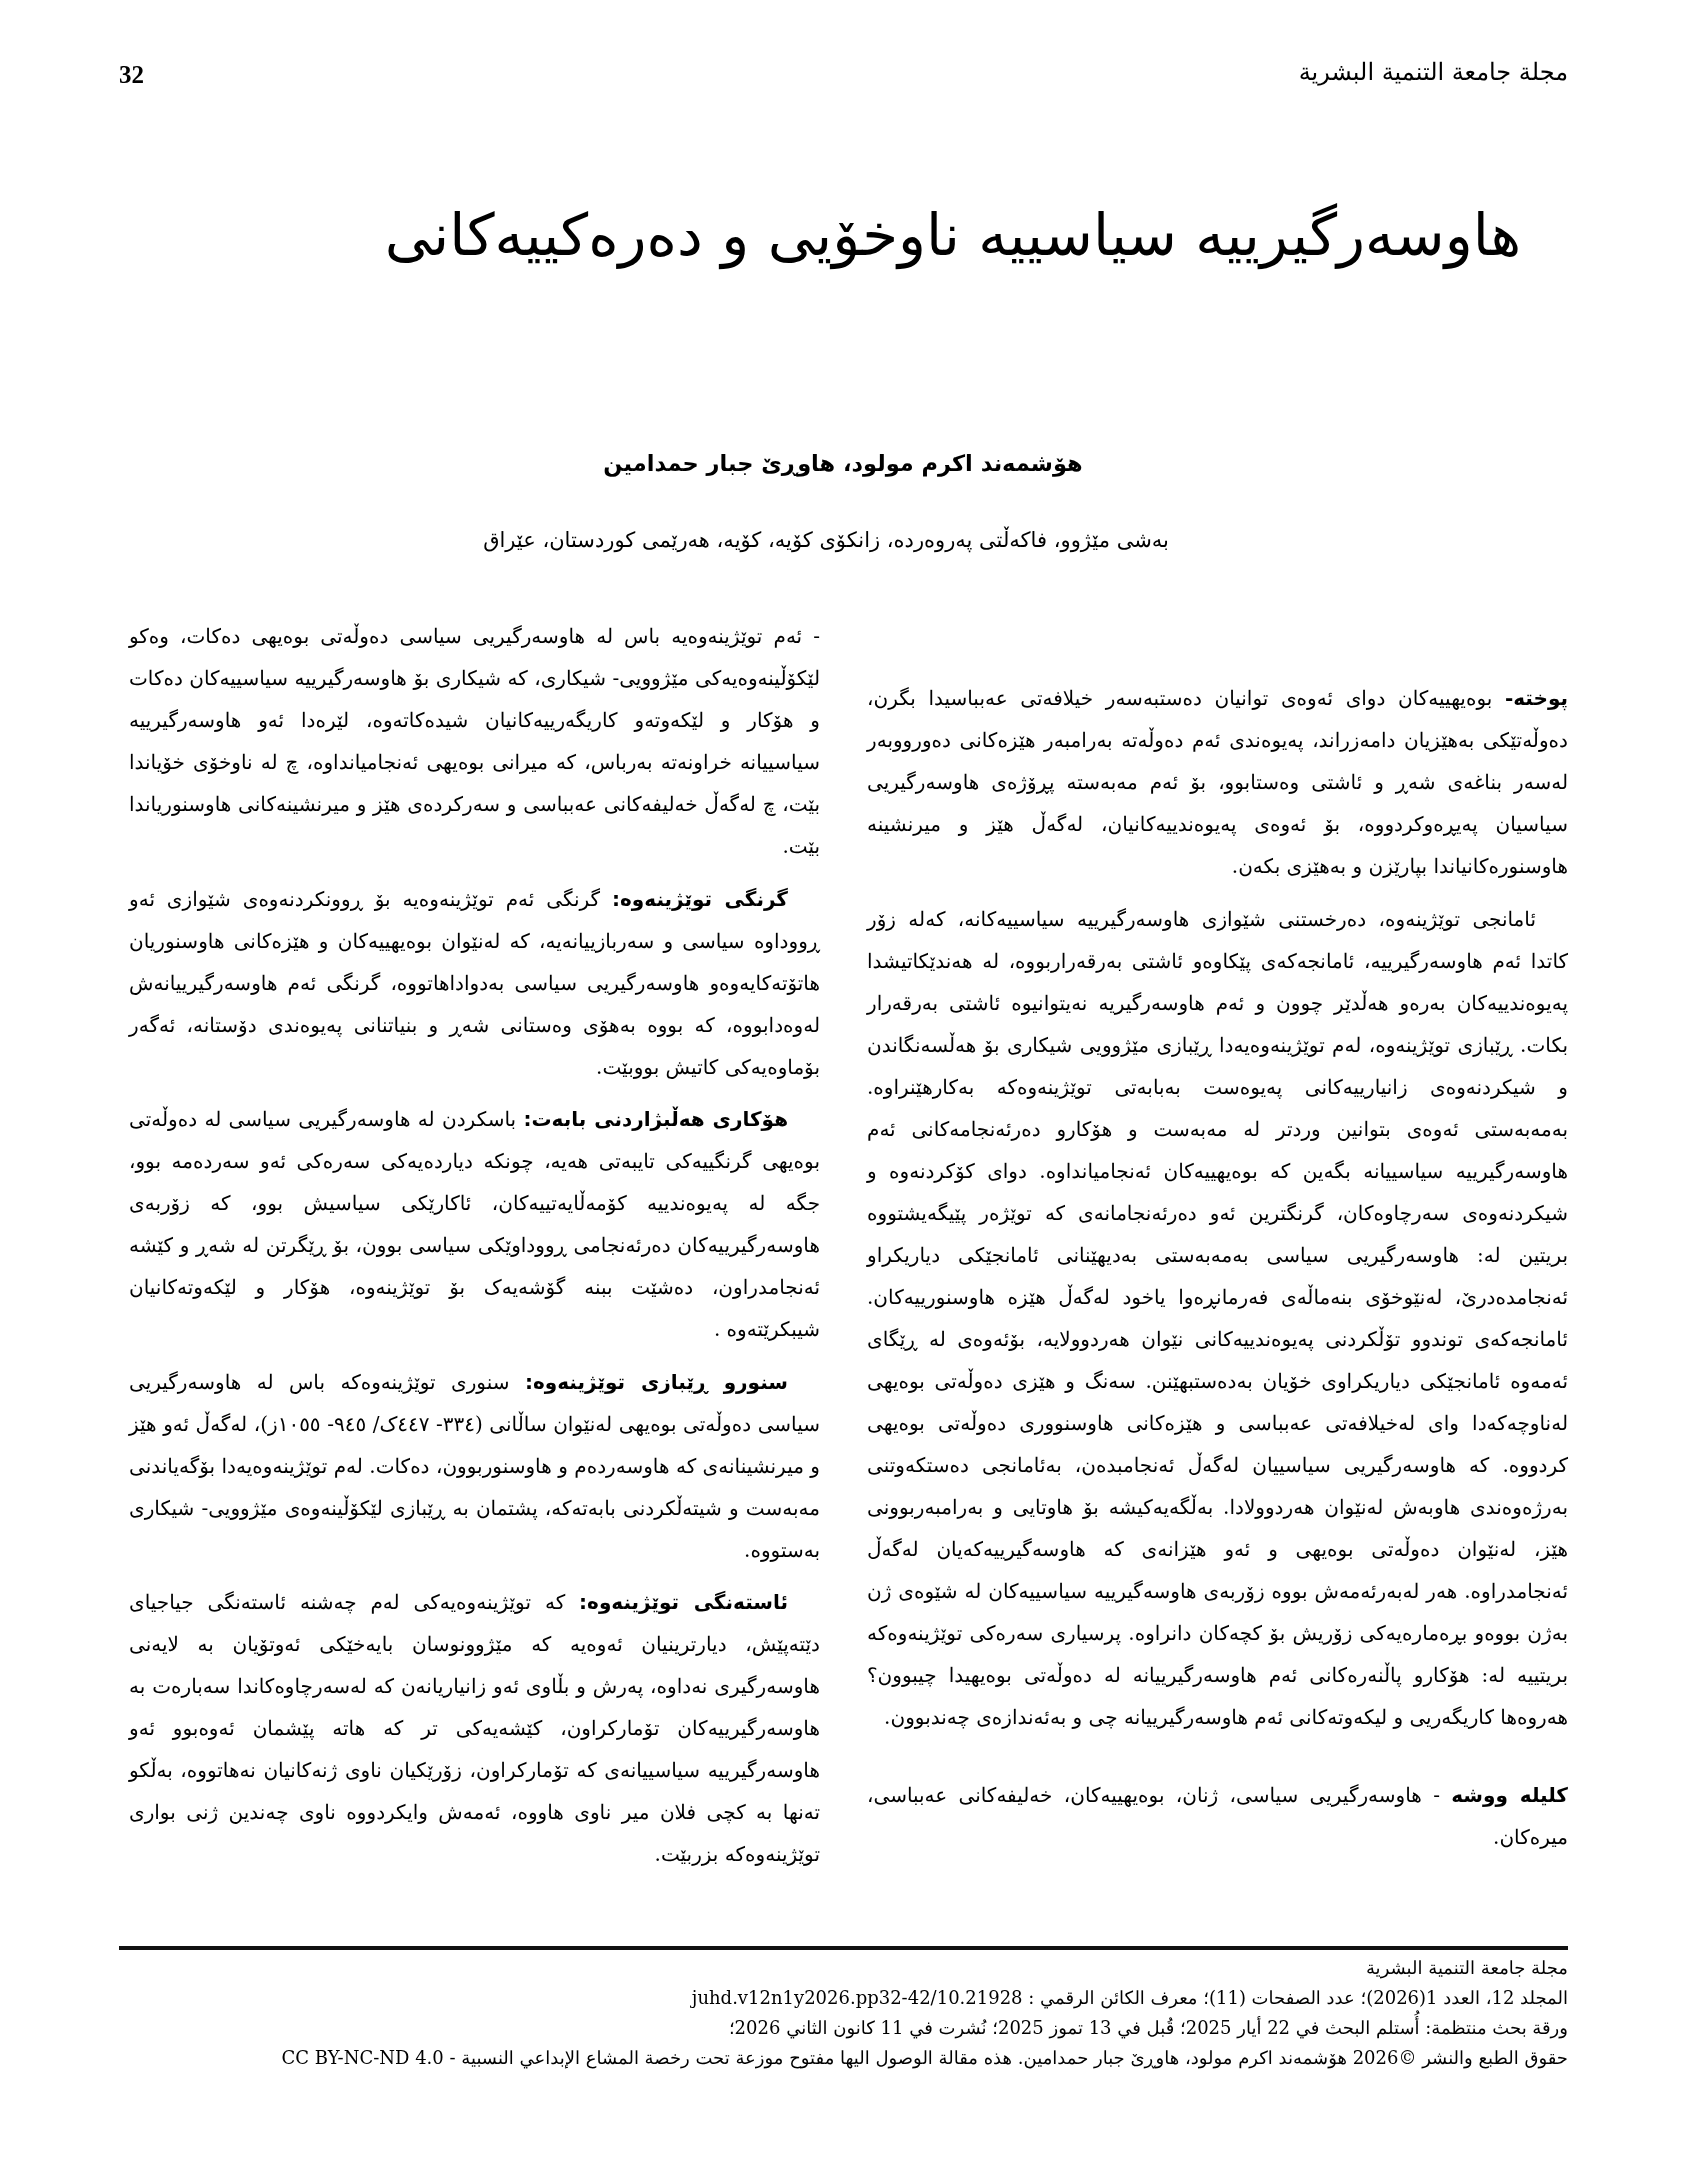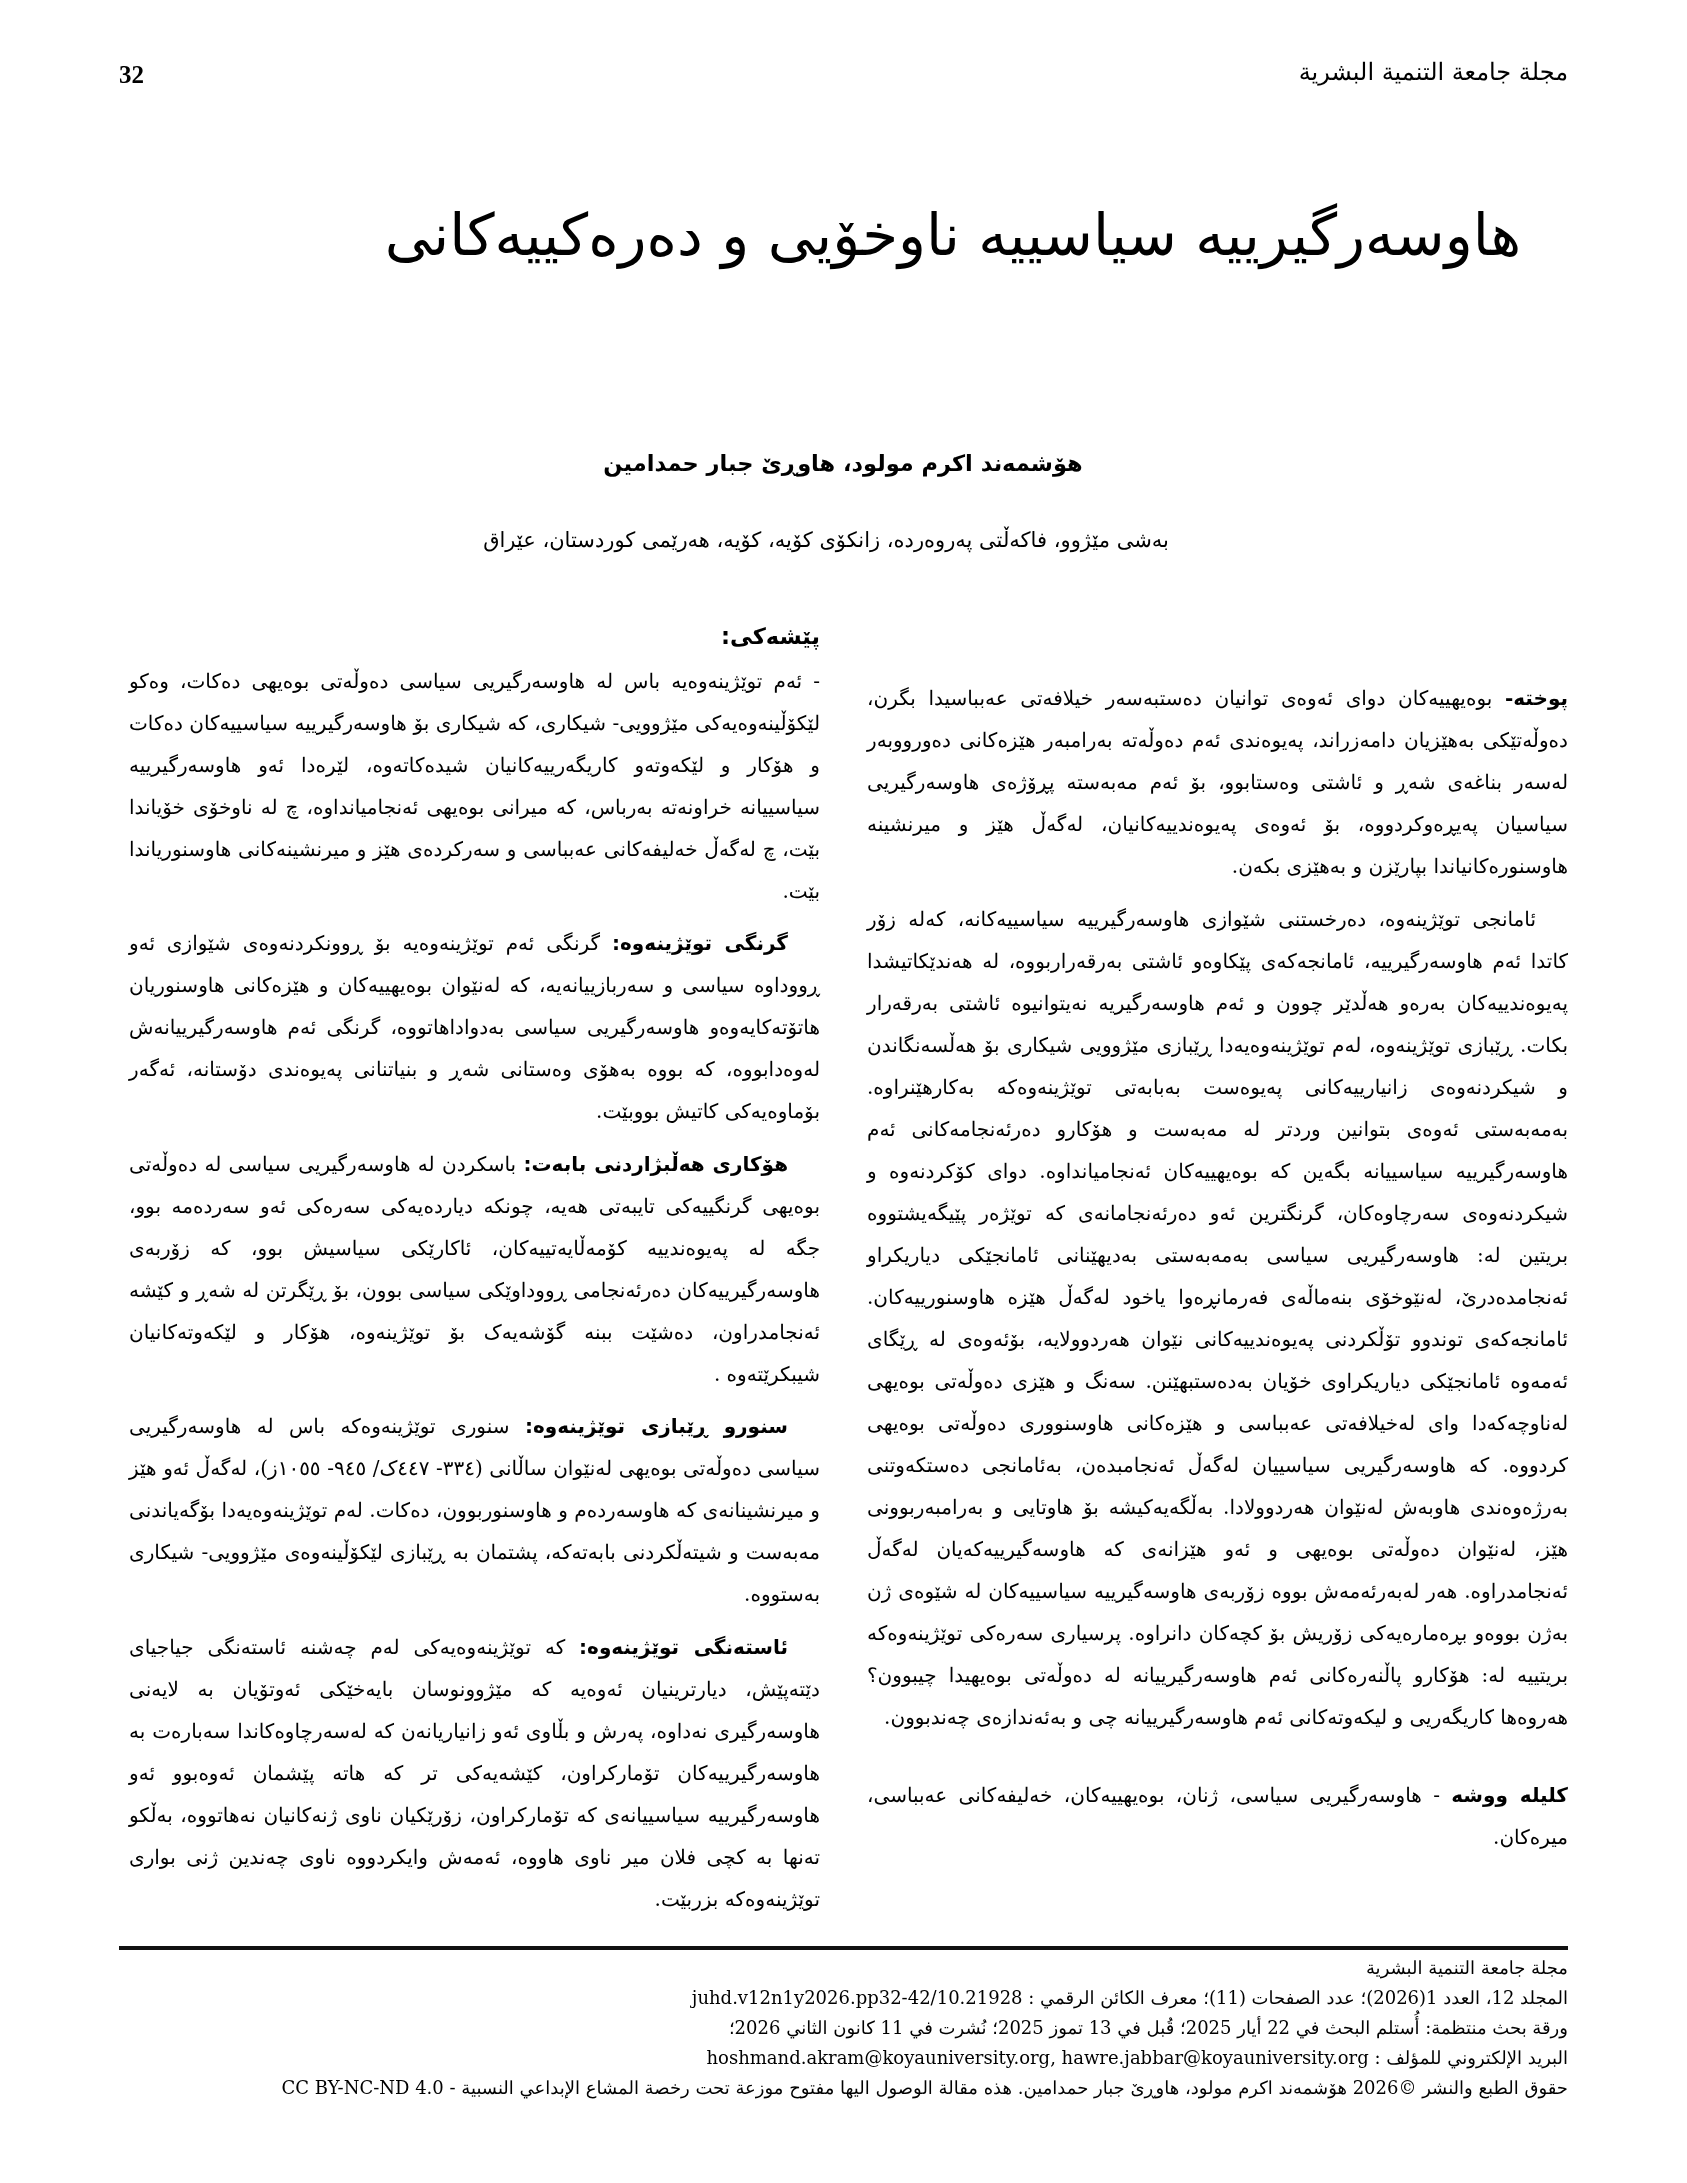--- a/index.html
+++ b/index.html
@@ -143,21 +143,20 @@
   <p>
     <span class="bold-lead">پوختە-</span><span> بوەیهییەکان دوای ئەوەی توانیان دەستبەسەر خیلافەتی عەبباسیدا بگرن، دەوڵەتێکی بەهێزیان دامەزراند، پەیوەندی ئەم دەوڵەتە بەرامبەر هێزەکانی دەورووبەر لەسەر بناغەی شەڕ و ئاشتی وەستابوو، بۆ ئەم مەبەستە پڕۆژەی هاوسەرگیریی سیاسیان پەیڕەوکردووە، بۆ ئەوەی پەیوەندییەکانیان، لەگەڵ هێز و میرنشینە هاوسنورەکانیاندا بپارێزن و بەهێزی بکەن.</span>
   </p>
   <p class="indent">ئامانجی توێژینەوە، دەرخستنی شێوازی هاوسەرگیرییە سیاسییەکانە، کەلە زۆر کاتدا ئەم هاوسەرگیرییە، ئامانجەکەی پێکاوەو ئاشتی بەرقەراربووە، لە هەندێکاتیشدا پەیوەندییەکان بەرەو هەڵدێر چوون و ئەم هاوسەرگیریە نەیتوانیوە ئاشتی بەرقەرار بکات. ڕێبازی توێژینەوە، لەم توێژینەوەیەدا ڕێبازی مێژوویی شیکاری بۆ هەڵسەنگاندن و شیکردنەوەی  زانیارییەکانی پەیوەست بەبابەتی توێژینەوەکە بەکارهێنراوە. بەمەبەستی ئەوەی بتوانین وردتر لە مەبەست و هۆکارو دەرئەنجامەکانی ئەم هاوسەرگیرییە سیاسییانە بگەین کە بوەیهییەکان ئەنجامیانداوە. دوای کۆکردنەوە و شیکردنەوەی سەرچاوەکان، گرنگترین ئەو دەرئەنجامانەی کە توێژەر پێیگەیشتووە بریتین لە: هاوسەرگیریی سیاسی بەمەبەستی بەدیهێنانی ئامانجێکی دیاریکراو ئەنجامدەدرێ، لەنێوخۆی بنەماڵەی فەرمانڕەوا یاخود لەگەڵ هێزە هاوسنورییەکان. ئامانجەکەی توندوو تۆڵکردنی پەیوەندییەکانی نێوان هەردوولایە، بۆئەوەی لە ڕێگای ئەمەوە ئامانجێکی دیاریکراوی خۆیان بەدەستبهێنن. سەنگ و هێزی دەوڵەتی بوەیهی لەناوچەکەدا وای لەخیلافەتی عەبباسی و هێزەکانی هاوسنووری دەوڵەتی بوەیهی کردووە. کە هاوسەرگیریی سیاسییان لەگەڵ ئەنجامبدەن، بەئامانجی دەستکەوتنی بەرژەوەندی هاوبەش لەنێوان هەردوولادا. بەڵگەیەکیشە بۆ هاوتایی و بەرامبەربوونی هێز، لەنێوان دەوڵەتی بوەیهی و ئەو هێزانەی کە هاوسەگیرییەکەیان لەگەڵ ئەنجامدراوە. هەر لەبەرئەمەش بووە زۆربەی هاوسەگیرییە سیاسییەکان لە شێوەی ژن بەژن بووەو بڕەمارەیەکی زۆریش بۆ کچەکان دانراوە. پرسیاری سەرەکی توێژینەوەکە بریتییە لە: هۆکارو پاڵنەرەکانی ئەم هاوسەرگیرییانە لە دەوڵەتی بوەیهیدا چیبوون؟ هەروەها کاریگەریی و لیکەوتەکانی ئەم هاوسەرگیرییانە چی و بەئەندازەی چەندبوون.</p>
   <p class="keywords">
     <span class="bold-lead">کلیلە ووشە</span><span> - هاوسەرگیریی سیاسی، ژنان، بوەیهییەکان، خەلیفەکانی عەبباسی، میرەکان.</span>
   </p>
 </div>
 
 <div class="column col-left">
-  <div class="section-heading">پێشەکی:</div>
   <p>- ئەم توێژینەوەیە باس لە هاوسەرگیریی سیاسی دەوڵەتی بوەیهی دەکات، وەکو لێکۆڵینەوەیەکی مێژوویی- شیکاری، کە شیکاری بۆ هاوسەرگیرییە سیاسییەکان دەکات و هۆکار و لێکەوتەو کاریگەرییەکانیان شیدەکاتەوە، لێرەدا ئەو هاوسەرگیرییە سیاسییانە خراونەتە بەرباس، کە میرانی بوەیهی ئەنجامیانداوە، چ لە ناوخۆی خۆیاندا بێت، چ لەگەڵ خەلیفەکانی عەبباسی و سەرکردەی هێز و میرنشینەکانی هاوسنوریاندا بێت.</p>
   <p class="indent">
     <span class="bold-lead">گرنگی توێژینەوە:</span><span> گرنگی ئەم توێژینەوەیە بۆ ڕوونکردنەوەی شێوازی ئەو ڕووداوە سیاسی و سەربازییانەیە، کە لەنێوان بوەیهییەکان و هێزەکانی هاوسنوریان هاتۆتەکایەوەو هاوسەرگیریی سیاسی بەدواداهاتووە، گرنگی ئەم هاوسەرگیرییانەش لەوەدابووە، کە بووە بەهۆی وەستانی شەڕ و بنیاتنانی پەیوەندی دۆستانە، ئەگەر بۆماوەیەکی کاتیش بووبێت.</span>
   </p>
   <p class="indent">
     <span class="bold-lead">هۆکاری هەڵبژاردنی بابەت:</span><span> باسکردن لە هاوسەرگیریی سیاسی لە دەوڵەتی بوەیهی گرنگییەکی تایبەتی هەیە، چونکە دیاردەیەکی سەرەکی ئەو سەردەمە بوو، جگە لە پەیوەندییە کۆمەڵایەتییەکان، ئاکارێکی سیاسیش بوو، کە زۆربەی هاوسەرگیرییەکان دەرئەنجامی ڕووداوێکی سیاسی بوون، بۆ ڕێگرتن لە شەڕ و کێشە ئەنجامدراون، دەشێت ببنە گۆشەیەک بۆ توێژینەوە، هۆکار و لێکەوتەکانیان شیبکرێتەوە .</span>
   </p>
   <p class="indent">
     <span class="bold-lead">سنورو ڕێبازی توێژینەوە:</span><span> سنوری توێژینەوەکە باس لە هاوسەرگیریی سیاسی دەوڵەتی بوەیهی لەنێوان ساڵانی (٣٣٤- ٤٤٧ک/ ٩٤٥- ١٠٥٥ز)، لەگەڵ ئەو هێز و میرنشینانەی کە هاوسەردەم و هاوسنوربوون، دەکات. لەم توێژینەوەیەدا بۆگەیاندنی مەبەست و شیتەڵکردنی بابەتەکە، پشتمان بە ڕێبازی لێکۆڵینەوەی مێژوویی- شیکاری بەستووە.</span>
   </p>
@@ -165,18 +164,15 @@
     <span class="bold-lead">ئاستەنگی توێژینەوە:</span><span> کە توێژینەوەیەکی لەم چەشنە ئاستەنگی جیاجیای دێتەپێش، دیارترینیان ئەوەیە کە مێژوونوسان بایەخێکی ئەوتۆیان بە لایەنی هاوسەرگیری نەداوە، پەرش و بڵاوی ئەو زانیاریانەن کە لەسەرچاوەکاندا سەبارەت بە هاوسەرگیرییەکان تۆمارکراون، کێشەیەکی تر کە هاتە پێشمان ئەوەبوو ئەو هاوسەرگیرییە سیاسییانەی کە تۆمارکراون، زۆرێکیان ناوی ژنەکانیان نەهاتووە، بەڵکو تەنها بە کچی فلان میر ناوی هاووە، ئەمەش وایکردووە ناوی چەندین ژنی بواری توێژینەوەکە بزربێت.</span>
   </p>
 </div>
 
 <div class="footer-rule"></div>
 
 <div class="footer">
   <div>مجلة جامعة التنمية البشرية</div>
   <div>المجلد 12، العدد 1(2026)؛ عدد الصفحات (11)؛ معرف الكائن الرقمي : 10.21928/juhd.v12n1y2026.pp32-42</div>
   <div>ورقة بحث منتظمة: أُستلم البحث في 22 أيار 2025؛ قُبل في 13 تموز 2025؛ نُشرت في 11 كانون الثاني 2026؛</div>
-  <div>
-    <span>البريد الإلكتروني للمؤلف : </span><span class="ltr">hoshmand.akram@koyauniversity.org, hawre.jabbar@koyauniversity.org</span>
-  </div>
   <div>حقوق الطبع والنشر ©2026 هۆشمەند اکرم مولود، هاوڕێ جبار حمدامین. هذه مقالة الوصول اليها مفتوح موزعة تحت رخصة المشاع الإبداعي النسبية - CC BY-NC-ND 4.0</div>
 </div>
 
 
 </body></html>

